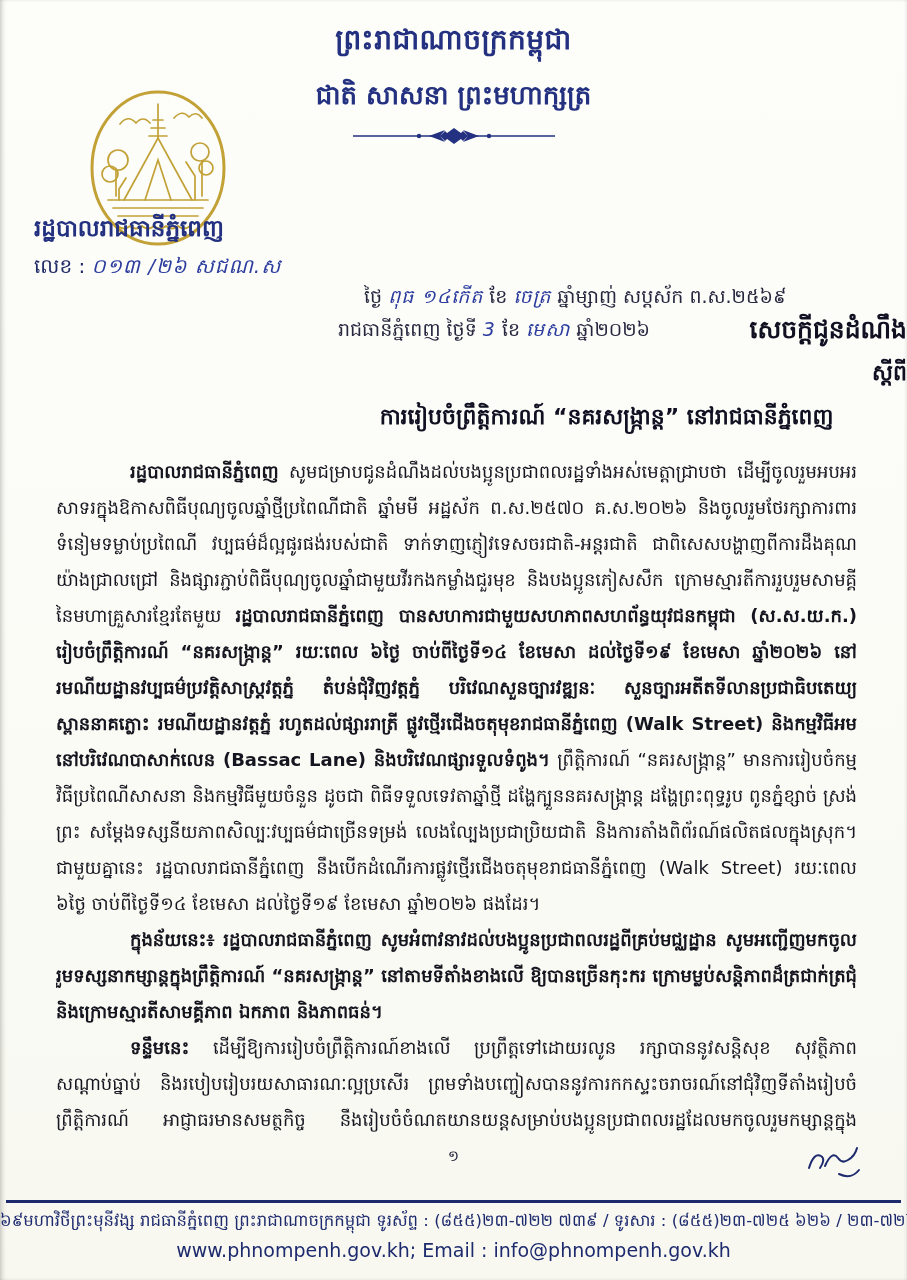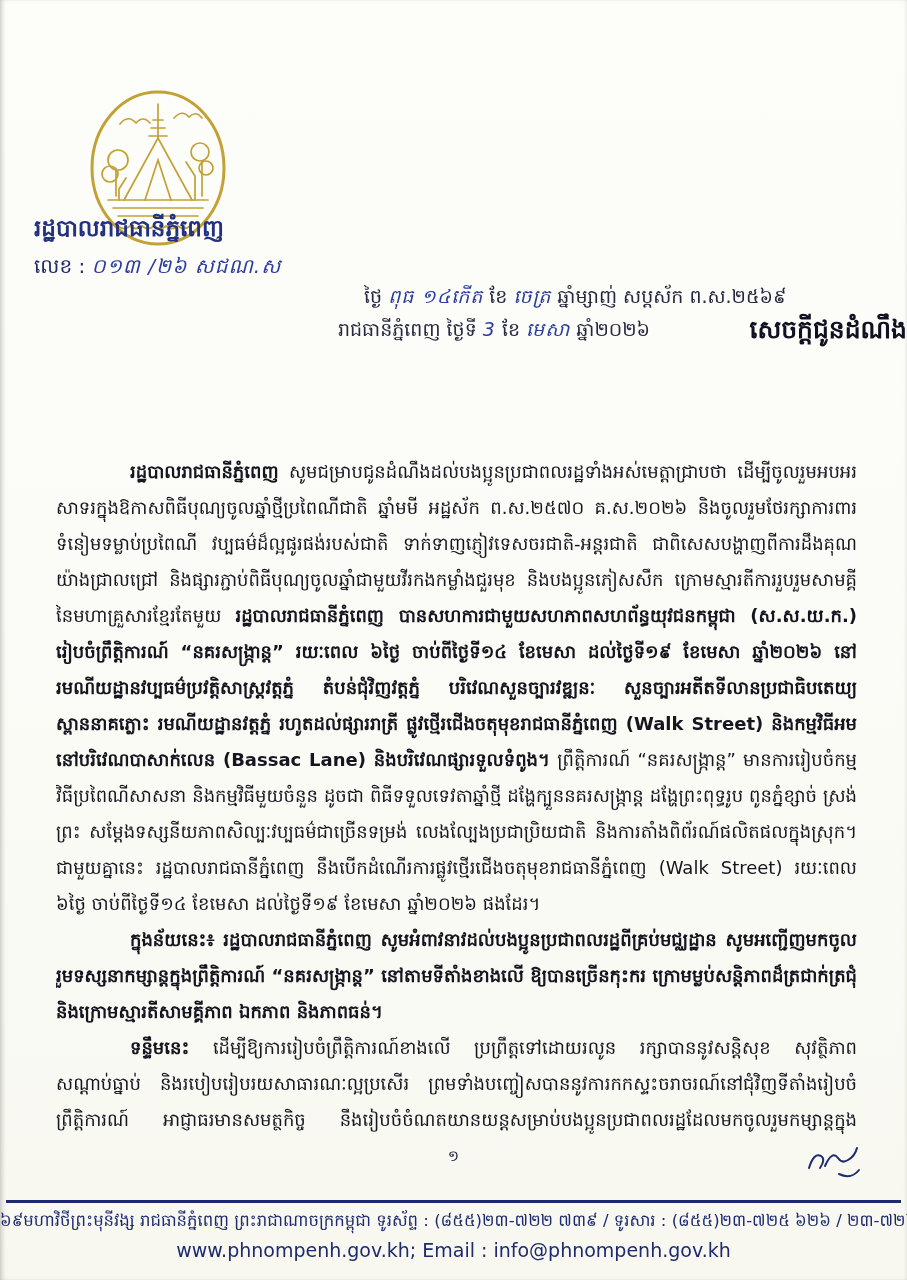--- a/index.html
+++ b/index.html
@@ -52,20 +52,36 @@
   .footer-rule{position:absolute;left:6px;right:6px;top:1200px;border-top:3px solid #1d2a6e;}
   .footer{position:absolute;left:0;right:0;top:1210px;text-align:center;color:#1d2a6e;}
   .f1{font-size:16.5px;white-space:nowrap;}
   .f2{font-size:19px;margin-top:5px;}
 </style>
 </head>
 <body>
 
 <div class="page">
 
+  <div class="header">
+    <div class="kingdom">ព្រះរាជាណាចក្រកម្ពុជា</div>
+    <div class="motto">ជាតិ សាសនា ព្រះមហាក្សត្រ</div>
+    <div class="ornament">
+      <svg width="210" height="22" viewBox="0 0 210 22">
+        <line x1="4" y1="11" x2="206" y2="11" stroke="#233180" stroke-width="1.6"></line>
+        <path d="M105 3 l11 8 -11 8 -11 -8 z" fill="#233180"></path>
+        <path d="M80 11 l16 -6 -5 6 5 6 z" fill="#233180"></path>
+        <path d="M130 11 l-16 -6 5 6 -5 6 z" fill="#233180"></path>
+        <path d="M96 6 l5 5 -5 5 -5 -5 z" fill="#233180"></path>
+        <path d="M114 6 l5 5 -5 5 -5 -5 z" fill="#233180"></path>
+        <circle cx="70" cy="11" r="2.2" fill="#233180"></circle>
+        <circle cx="140" cy="11" r="2.2" fill="#233180"></circle>
+      </svg>
+    </div>
+  </div>
 
   <div class="seal">
     <svg width="152" height="168" viewBox="0 0 152 168" fill="none" stroke="#c2a136" stroke-width="1.7" stroke-linecap="round">
       <ellipse cx="76" cy="84" rx="66" ry="76" stroke-width="3"></ellipse>
 
       <path d="M38 40 q8 -10 16 -1 q7 -8 14 0"></path>
       <path d="M92 34 q8 -9 15 -1 q7 -7 13 1"></path>
 
       <path d="M76 20 v34"></path>
       <path d="M71 36 h10 M69 44 h14 M67 52 h18"></path>
@@ -107,20 +123,22 @@
       <span>រាជធានីភ្នំពេញ ថ្ងៃទី</span>
       <span class="hand">3</span>
       <span>ខែ</span>
       <span class="hand">មេសា</span>
       <span>ឆ្នាំ២០២៦</span>
     </div>
   </div>
 
   <div class="titleblock">
     <div class="t-heading">សេចក្តីជូនដំណឹង</div>
+    <div class="t-about">ស្តីពី</div>
+    <div class="t-sub">ការរៀបចំព្រឹត្តិការណ៍ “នគរសង្ក្រាន្ត” នៅរាជធានីភ្នំពេញ</div>
   </div>
 
   <div class="bodytext">
     <p><span class="b">រដ្ឋបាលរាជធានីភ្នំពេញ</span><span> សូមជម្រាបជូនដំណឹងដល់បងប្អូនប្រជាពលរដ្ឋទាំងអស់មេត្តាជ្រាបថា ដើម្បីចូលរួមអបអរសាទរក្នុងឱកាសពិធីបុណ្យចូលឆ្នាំថ្មីប្រពៃណីជាតិ ឆ្នាំមមី អដ្ឋស័ក ព.ស.២៥៧០ គ.ស.២០២៦ និងចូលរួមថែរក្សាការពារទំនៀមទម្លាប់ប្រពៃណី វប្បធម៌ដ៏ល្អផូរផង់របស់ជាតិ ទាក់ទាញភ្ញៀវទេសចរជាតិ-អន្តរជាតិ ជាពិសេសបង្ហាញពីការដឹងគុណយ៉ាងជ្រាលជ្រៅ និងផ្សារភ្ជាប់ពិធីបុណ្យចូលឆ្នាំជាមួយវីរកងកម្លាំងជួរមុខ និងបងប្អូនភៀសសឹក ក្រោមស្មារតីការរួបរួមសាមគ្គីនៃមហាគ្រួសារខ្មែរតែមួយ </span><span class="b">រដ្ឋបាលរាជធានីភ្នំពេញ បានសហការជាមួយសហភាពសហព័ន្ធយុវជនកម្ពុជា (ស.ស.យ.ក.) រៀបចំព្រឹត្តិការណ៍ “នគរសង្ក្រាន្ត” រយៈពេល ៦ថ្ងៃ ចាប់ពីថ្ងៃទី១៤ ខែមេសា ដល់ថ្ងៃទី១៩ ខែមេសា ឆ្នាំ២០២៦ នៅរមណីយដ្ឋានវប្បធម៌ប្រវត្តិសាស្ត្រវត្តភ្នំ តំបន់ជុំវិញវត្តភ្នំ បរិវេណសួនច្បារវឌ្ឍនៈ សួនច្បារអតីតទីលានប្រជាធិបតេយ្យ ស្ពាននាគភ្លោះ រមណីយដ្ឋានវត្តភ្នំ រហូតដល់ផ្សាររាត្រី ផ្លូវថ្មើរជើងចតុមុខរាជធានីភ្នំពេញ (Walk Street) និងកម្មវិធីអមនៅបរិវេណបាសាក់លេន (Bassac Lane) និងបរិវេណផ្សារទួលទំពូង។</span><span> ព្រឹត្តិការណ៍ “នគរសង្ក្រាន្ត” មានការរៀបចំកម្មវិធីប្រពៃណីសាសនា និងកម្មវិធីមួយចំនួន ដូចជា ពិធីទទួលទេវតាឆ្នាំថ្មី ដង្ហែក្បួននគរសង្ក្រាន្ត ដង្ហែព្រះពុទ្ធរូប ពូនភ្នំខ្សាច់ ស្រង់ព្រះ សម្តែងទស្សនីយភាពសិល្បៈវប្បធម៌ជាច្រើនទម្រង់ លេងល្បែងប្រជាប្រិយជាតិ និងការតាំងពិព័រណ៍ផលិតផលក្នុងស្រុក។ ជាមួយគ្នានេះ រដ្ឋបាលរាជធានីភ្នំពេញ នឹងបើកដំណើរការផ្លូវថ្មើរជើងចតុមុខរាជធានីភ្នំពេញ (Walk Street) រយៈពេល ៦ថ្ងៃ ចាប់ពីថ្ងៃទី១៤ ខែមេសា ដល់ថ្ងៃទី១៩ ខែមេសា ឆ្នាំ២០២៦ ផងដែរ។</span></p>
     <p class="b">ក្នុងន័យនេះ៖ រដ្ឋបាលរាជធានីភ្នំពេញ សូមអំពាវនាវដល់បងប្អូនប្រជាពលរដ្ឋពីគ្រប់មជ្ឈដ្ឋាន សូមអញ្ជើញមកចូលរួមទស្សនាកម្សាន្តក្នុងព្រឹត្តិការណ៍ “នគរសង្ក្រាន្ត” នៅតាមទីតាំងខាងលើ ឱ្យបានច្រើនកុះករ ក្រោមម្លប់សន្តិភាពដ៏ត្រជាក់ត្រជុំ និងក្រោមស្មារតីសាមគ្គីភាព ឯកភាព និងភាពធន់។</p>
     <p><span class="b">ទន្ទឹមនេះ</span><span> ដើម្បីឱ្យការរៀបចំព្រឹត្តិការណ៍ខាងលើ ប្រព្រឹត្តទៅដោយរលូន រក្សាបាននូវសន្តិសុខ សុវត្ថិភាព សណ្តាប់ធ្នាប់ និងរបៀបរៀបរយសាធារណៈល្អប្រសើរ ព្រមទាំងបញ្ចៀសបាននូវការកកស្ទះចរាចរណ៍នៅជុំវិញទីតាំងរៀបចំព្រឹត្តិការណ៍ អាជ្ញាធរមានសមត្ថកិច្ច នឹងរៀបចំចំណតយានយន្តសម្រាប់បងប្អូនប្រជាពលរដ្ឋដែលមកចូលរួមកម្សាន្តក្នុងព្រឹត្តិការណ៍នគរសង្ក្រាន្ត ហើយសូមលើកទឹកចិត្តដល់បងប្អូនប្រជាពលរដ្ឋដែលពុំមានការចាំបាច់ សូមធ្វើការពន្យារការធ្វើដំណើរឆ្លងកាត់បរិវេណទីតាំងខាងលើ។ អាស្រ័យហេតុនេះ សូមបងប្អូនប្រជាពលរដ្ឋ មេត្តាយោគយល់អធ្យាស្រ័យខ្ពស់។</span></p>
   </div>
 
   <div class="pageno">១</div>
 

